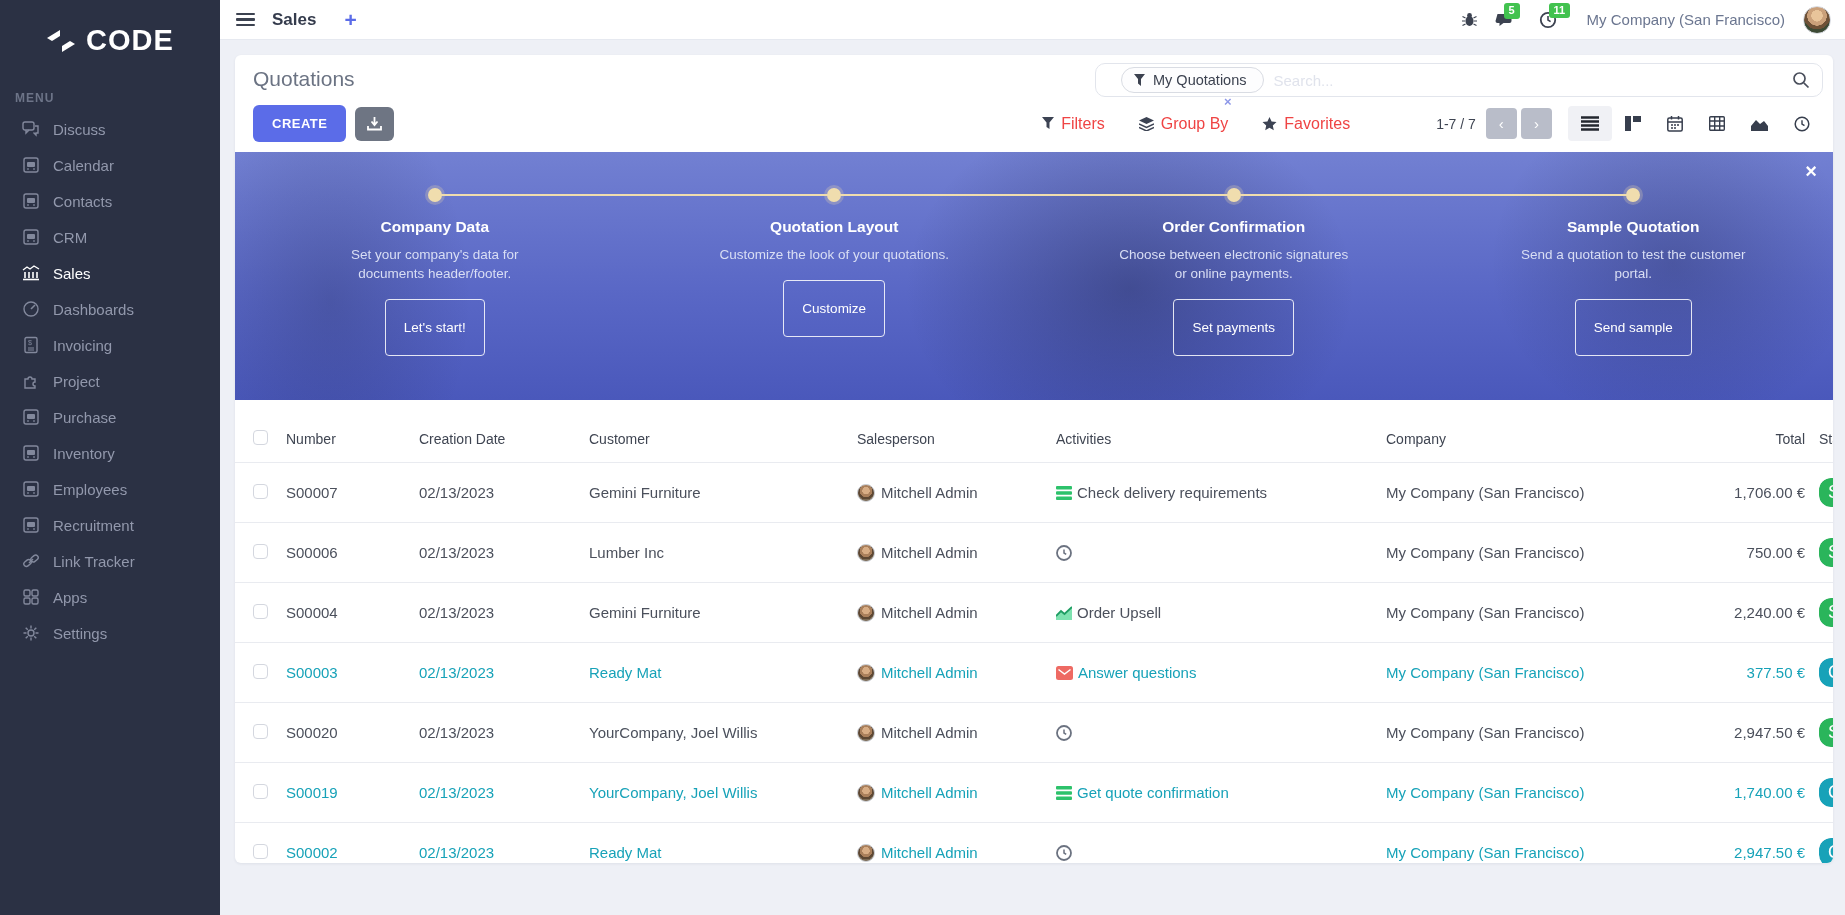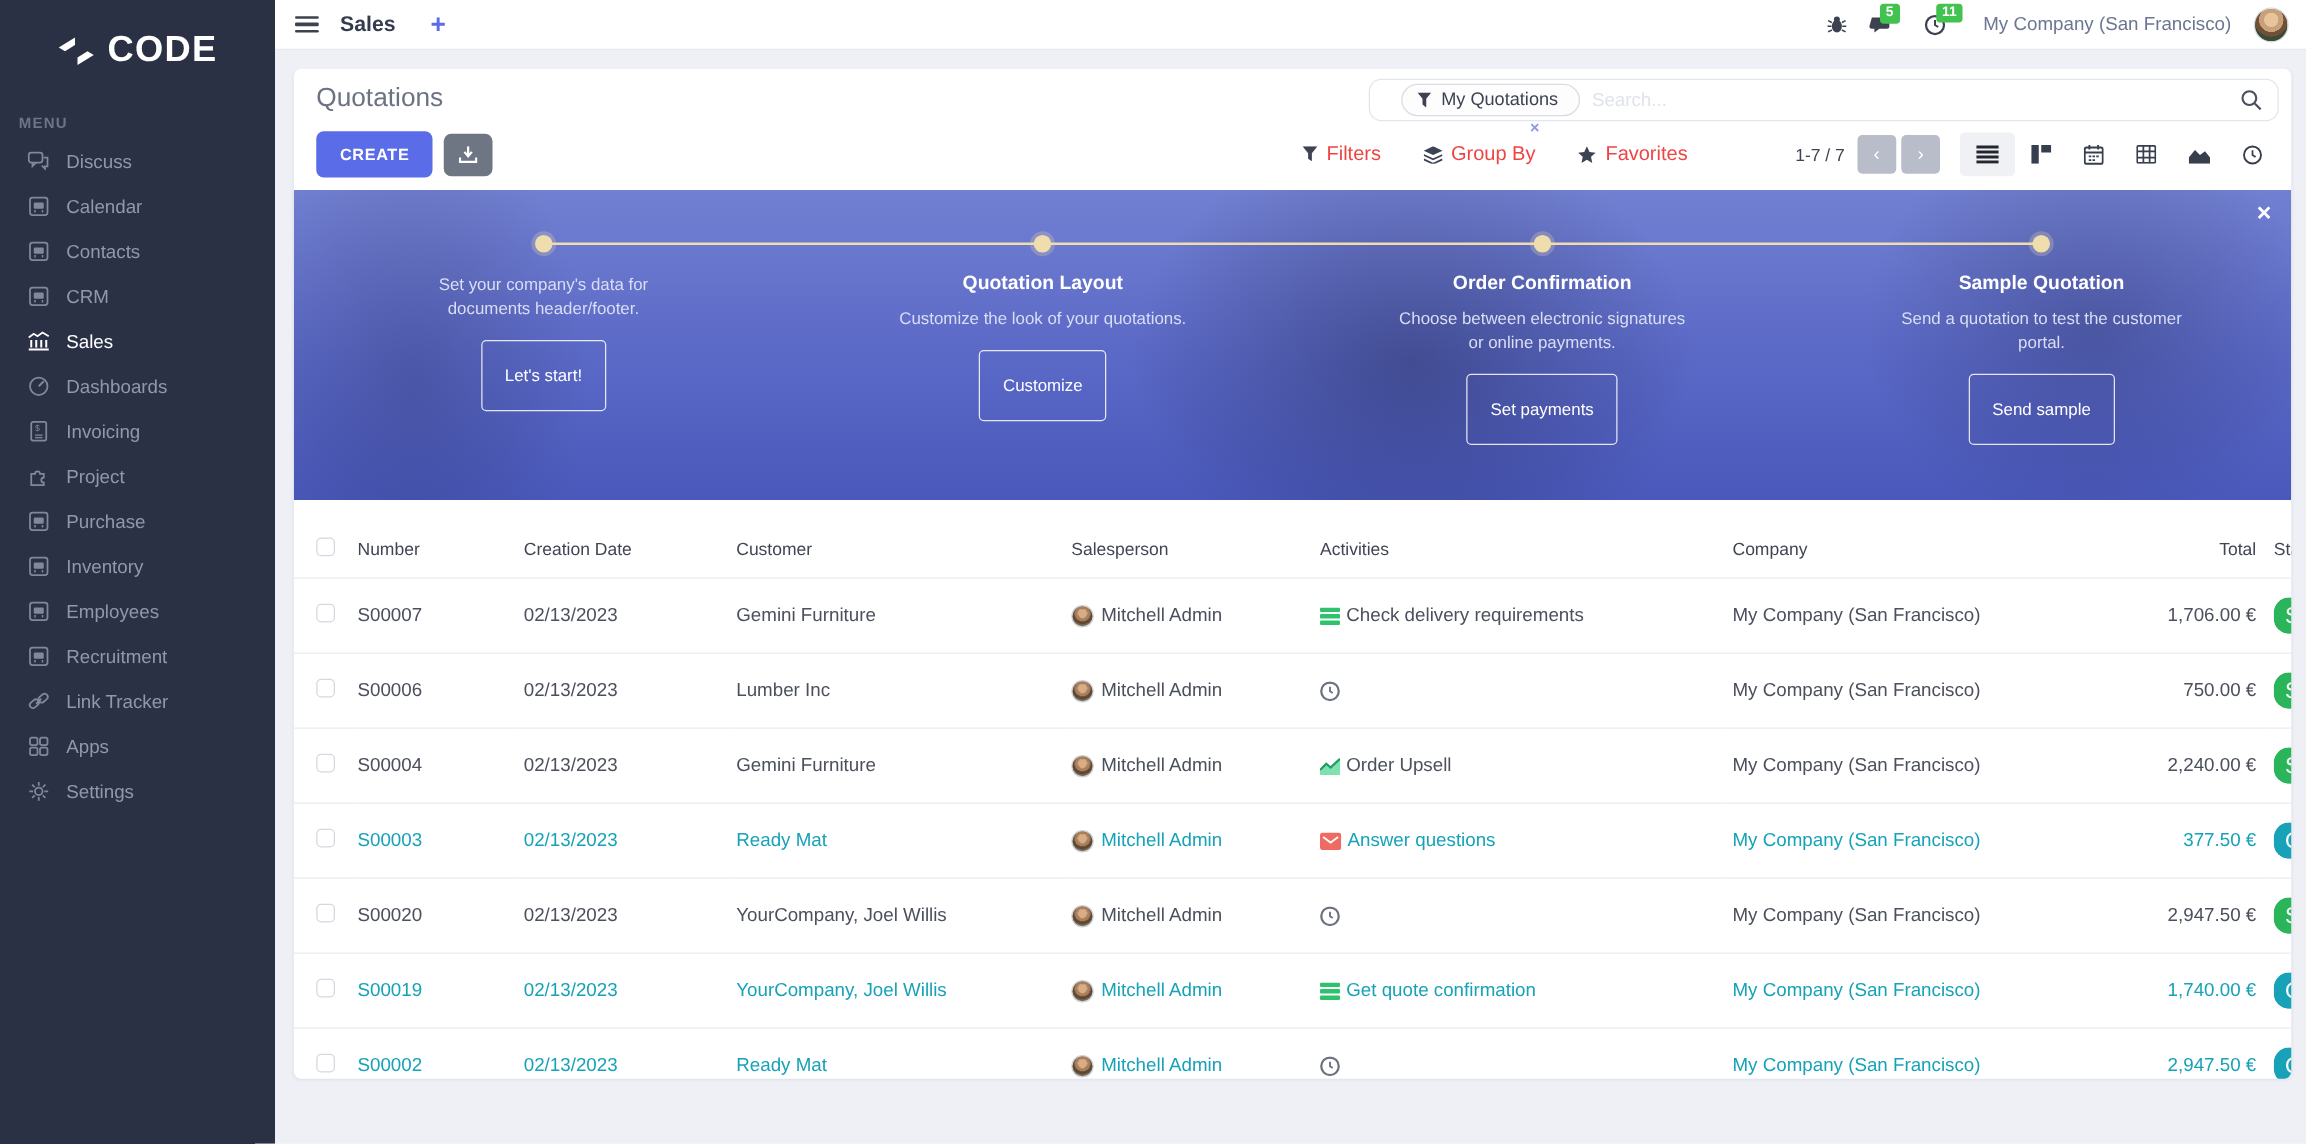--- a/index.html
+++ b/index.html
@@ -374,20 +374,21 @@
               </svg>
           </span>
         </div>
       </div>
 
       <div class="banner">
         <span class="banner-close">×</span>
         <div class="steps">
           <div class="step">
             <span class="dot"></span>
+            <div class="step-title">Company Data</div>
             <div class="step-desc">Set your company's data for documents header/footer.</div>
             <button class="step-btn">Let's start!</button>
           </div>
           <div class="step">
             <span class="dot"></span>
             <div class="step-title">Quotation Layout</div>
             <div class="step-desc">Customize the look of your quotations.</div>
             <button class="step-btn">Customize</button>
           </div>
           <div class="step">

